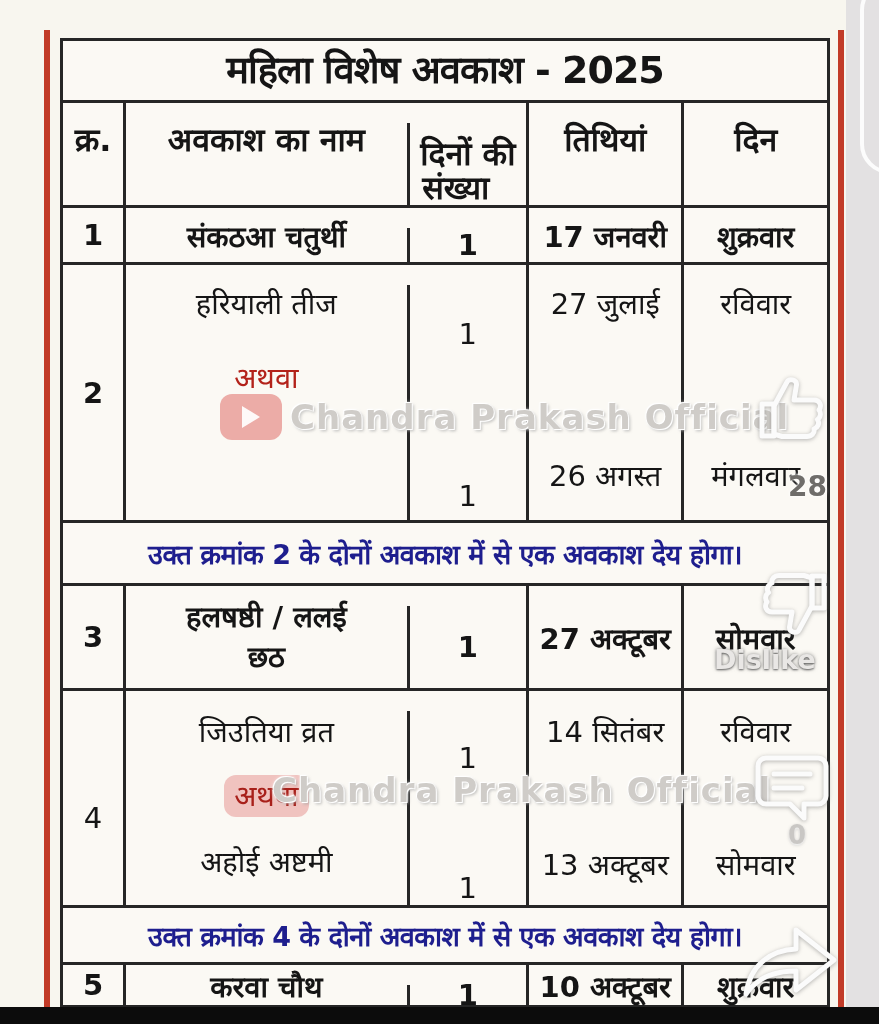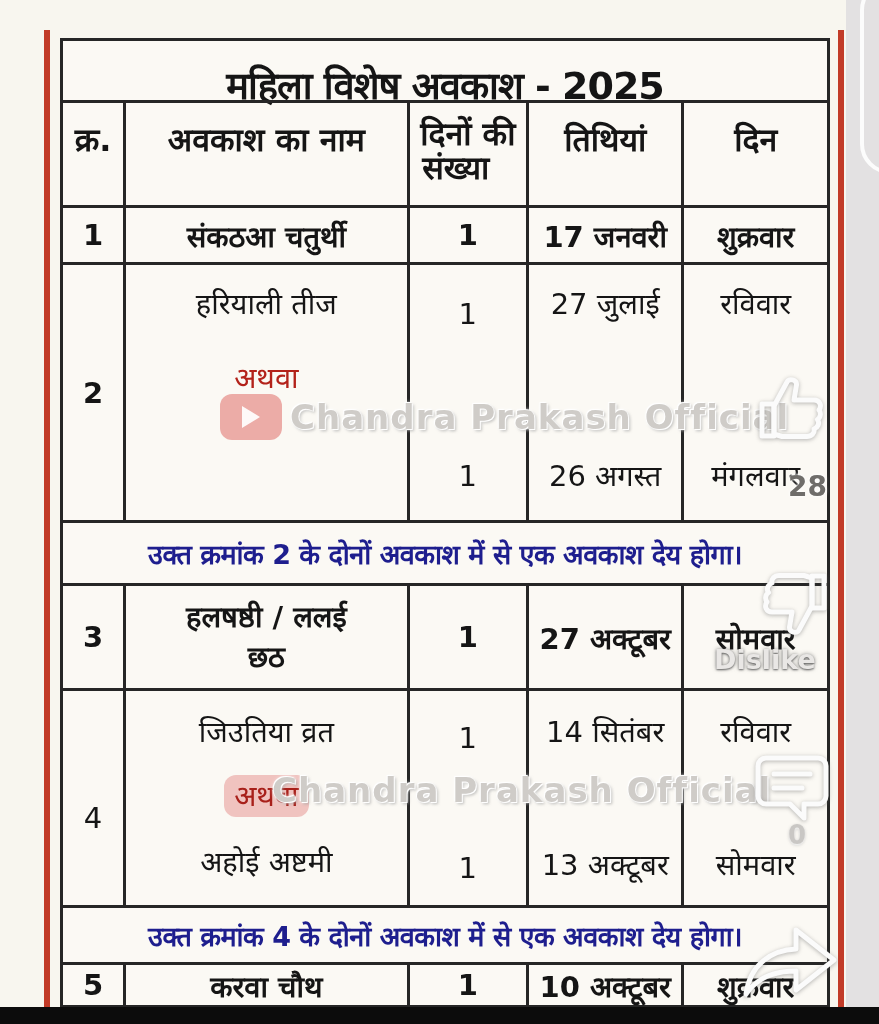--- a/index.html
+++ b/index.html
@@ -18,21 +18,21 @@
 
   
   .tbl{position:absolute;left:60px;top:38px;width:770px;height:970px;
        border:3px solid #262626;background:#fbf9f4;box-sizing:border-box;z-index:1;}
   .row{position:absolute;left:0;width:764px;display:flex;box-sizing:border-box;
        border-top:3px solid #262626;}
   .row.first{border-top:none;}
   .cell{box-sizing:border-box;display:flex;align-items:center;justify-content:center;
         font-weight:bold;color:#151515;white-space:nowrap;overflow:visible;}
   .cell + .cell{border-left:3px solid #262626;}
-  .w1{width:62px;}.w2{width:292px;}.w3{width:123px;}.w4{width:160px;}.w5{width:150px;}
+  .w1{width:62px;}.w2{width:292px;}.w3{width:123px;margin-top:20px;}.w4{width:160px;}.w5{width:150px;}
   .full{width:764px;}
   .title{font-size:38px;letter-spacing:-1px;}
   .hc{align-items:flex-start;padding-top:14px;font-size:32px;}
   .hc .two-line{display:flex;flex-direction:column;line-height:34px;}
   .hc .two-line .l2{text-align:left;padding-left:2px;}
   .fs{font-size:29px;}
   .rel{position:relative;}
   .abs{position:absolute;left:0;right:0;text-align:center;font-weight:normal;
        font-size:29px;line-height:38px;}
   .or-text{color:#b3221a;}
@@ -62,21 +62,21 @@
 
 <div class="stage">
 
   <div class="right-strip"></div>
   <div class="corner-arc"></div>
   <div class="redline left"></div>
   <div class="redline right"></div>
 
   <div class="tbl">
 
-    <div class="row first" style="top:16px;height:53px;align-items:flex-end;">
+    <div class="row first" style="top:0;height:53px;align-items:flex-end;">
       <div class="cell full title">महिला विशेष अवकाश - 2025</div>
     </div>
 
     <div class="row" style="top:59px;height:105px;">
       <div class="cell w1 hc">क्र.</div>
       <div class="cell w2 hc">अवकाश का नाम</div>
       <div class="cell w3 hc">
         <span class="two-line">
           <span>दिनों की</span>
           <span class="l2">संख्या</span>

